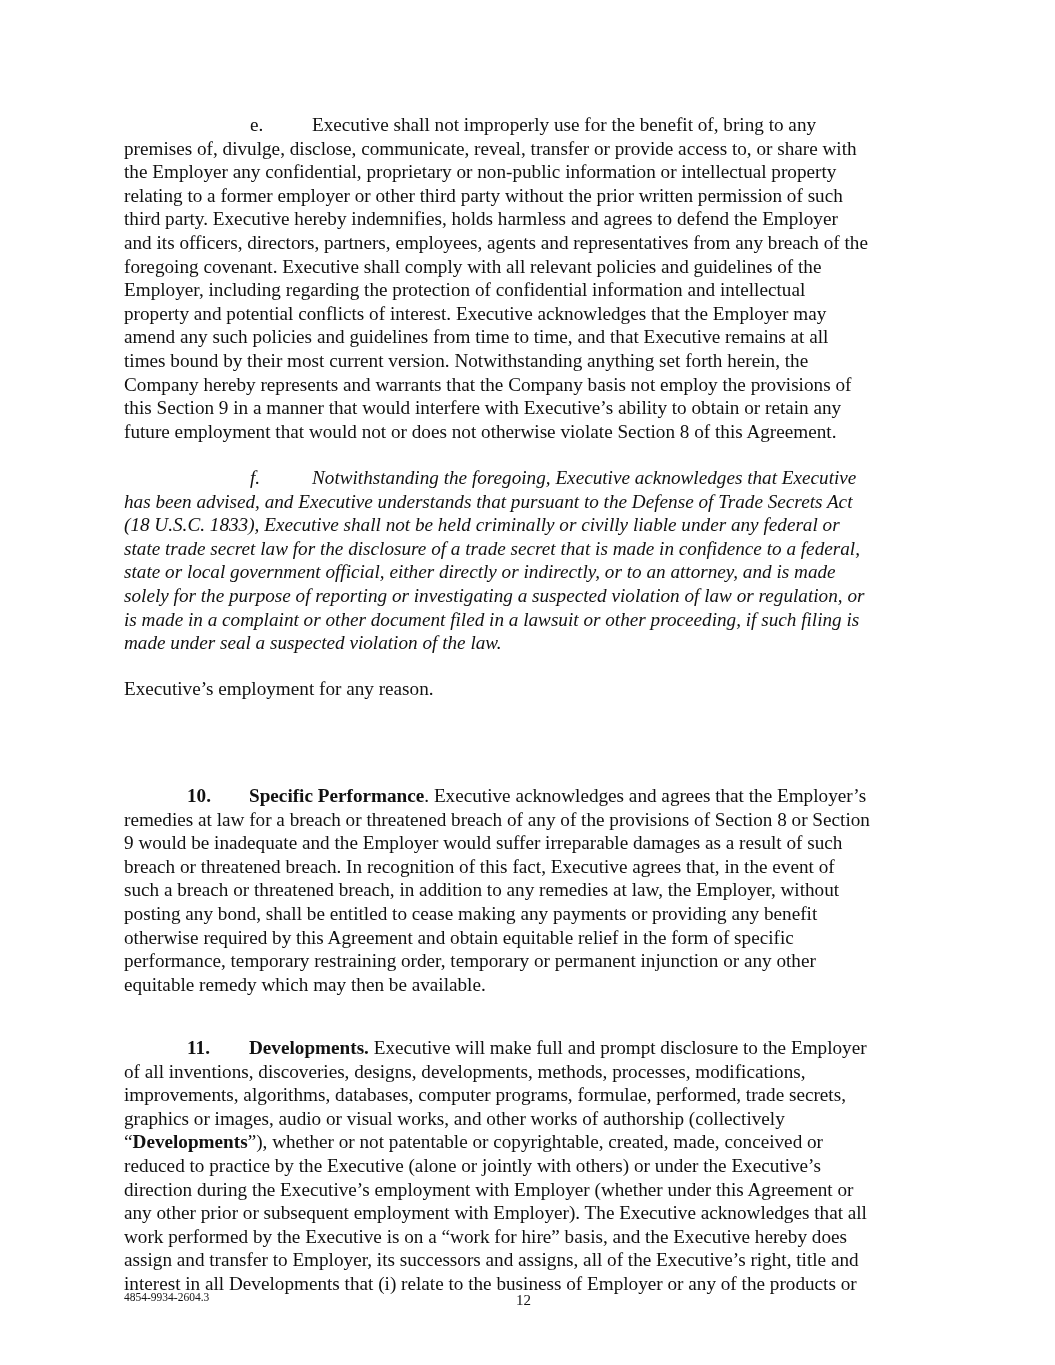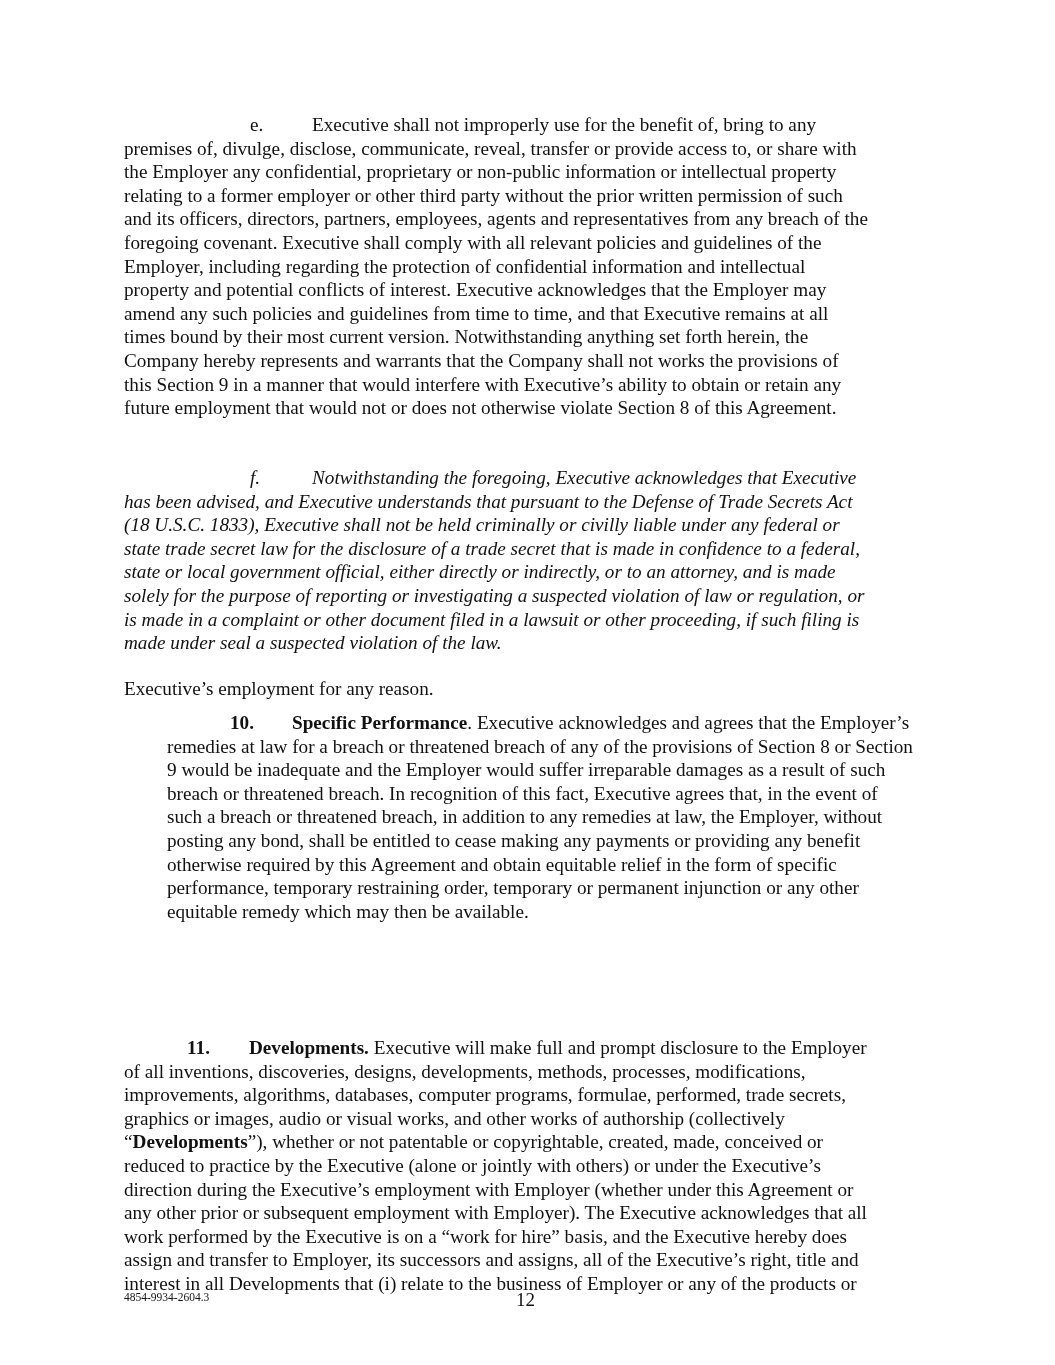--- a/index.html
+++ b/index.html
@@ -58,61 +58,62 @@
       position: absolute;
       left: 124px;
       top: 1290px;
       font-size: 11.5px;
       line-height: 14px;
     }
     .page-number {
       position: absolute;
       left: 516px;
       top: 1289px;
-      font-size: 19px;
+      font-size: 15px;
       line-height: 22px;
     }
   </style>
 </head>
 <body>
 
 <div class="page">
 
   <div class="para" style="top:113px;">
     <span class="line"><span class="indent-sub"></span><span class="label-sub">e.</span><span>Executive shall not improperly use for the benefit of, bring to any</span></span>
     <span class="line">premises of, divulge, disclose, communicate, reveal, transfer or provide access to, or share with</span>
     <span class="line">the Employer any confidential, proprietary or non-public information or intellectual property</span>
     <span class="line">relating to a former employer or other third party without the prior written permission of such</span>
+    <span class="line">third party.  Executive hereby indemnifies, holds harmless and agrees to defend the Employer</span>
     <span class="line">and its officers, directors, partners, employees, agents and representatives from any breach of the</span>
     <span class="line">foregoing covenant.  Executive shall comply with all relevant policies and guidelines of the</span>
     <span class="line">Employer, including regarding the protection of confidential information and intellectual</span>
     <span class="line">property and potential conflicts of interest.  Executive acknowledges that the Employer may</span>
     <span class="line">amend any such policies and guidelines from time to time, and that Executive remains at all</span>
     <span class="line">times bound by their most current version.  Notwithstanding anything set forth herein, the</span>
-    <span class="line">Company hereby represents and warrants that the Company shall not works the provisions of</span>
+    <span class="line">Company hereby represents and warrants that the Company basis not employ the provisions of</span>
     <span class="line">this Section 9 in a manner that would interfere with Executive’s ability to obtain or retain any</span>
     <span class="line">future employment that would not or does not otherwise violate Section 8 of this Agreement.</span>
   </div>
 
   <div class="para" style="top:466px;font-style:italic;">
     <span class="line"><span class="indent-sub"></span><span class="label-sub">f.</span><span>Notwithstanding the foregoing, Executive acknowledges that Executive</span></span>
     <span class="line">has been advised, and Executive understands that pursuant to the Defense of Trade Secrets Act</span>
     <span class="line">(18 U.S.C. 1833), Executive shall not be held criminally or civilly liable under any federal or</span>
     <span class="line">state trade secret law for the disclosure of a trade secret that is made in confidence to a federal,</span>
     <span class="line">state or local government official, either directly or indirectly, or to an attorney, and is made</span>
     <span class="line">solely for the purpose of reporting or investigating a suspected violation of law or regulation, or</span>
     <span class="line">is made in a complaint or other document filed in a lawsuit or other proceeding, if such filing is</span>
     <span class="line">made under seal a suspected violation of the law.</span>
   </div>
 
   <div class="para" style="top:677px;">
     <span class="line">Executive’s employment for any reason.</span>
   </div>
 
-  <div class="para" style="top:711px;margin-left:43px;">
+  <div class="para" style="top:784px;">
     <span class="line"><span class="indent-sec"></span><span class="sec-num">10.</span><span class="bold">Specific Performance</span><span>.  Executive acknowledges and agrees that the Employer’s</span></span>
     <span class="line">remedies at law for a breach or threatened breach of any of the provisions of Section 8 or Section</span>
     <span class="line">9 would be inadequate and the Employer would suffer irreparable damages as a result of such</span>
     <span class="line">breach or threatened breach.  In recognition of this fact, Executive agrees that, in the event of</span>
     <span class="line">such a breach or threatened breach, in addition to any remedies at law, the Employer, without</span>
     <span class="line">posting any bond, shall be entitled to cease making any payments or providing any benefit</span>
     <span class="line">otherwise required by this Agreement and obtain equitable relief in the form of specific</span>
     <span class="line">performance, temporary restraining order, temporary or permanent injunction or any other</span>
     <span class="line">equitable remedy which may then be available.</span>
   </div>

